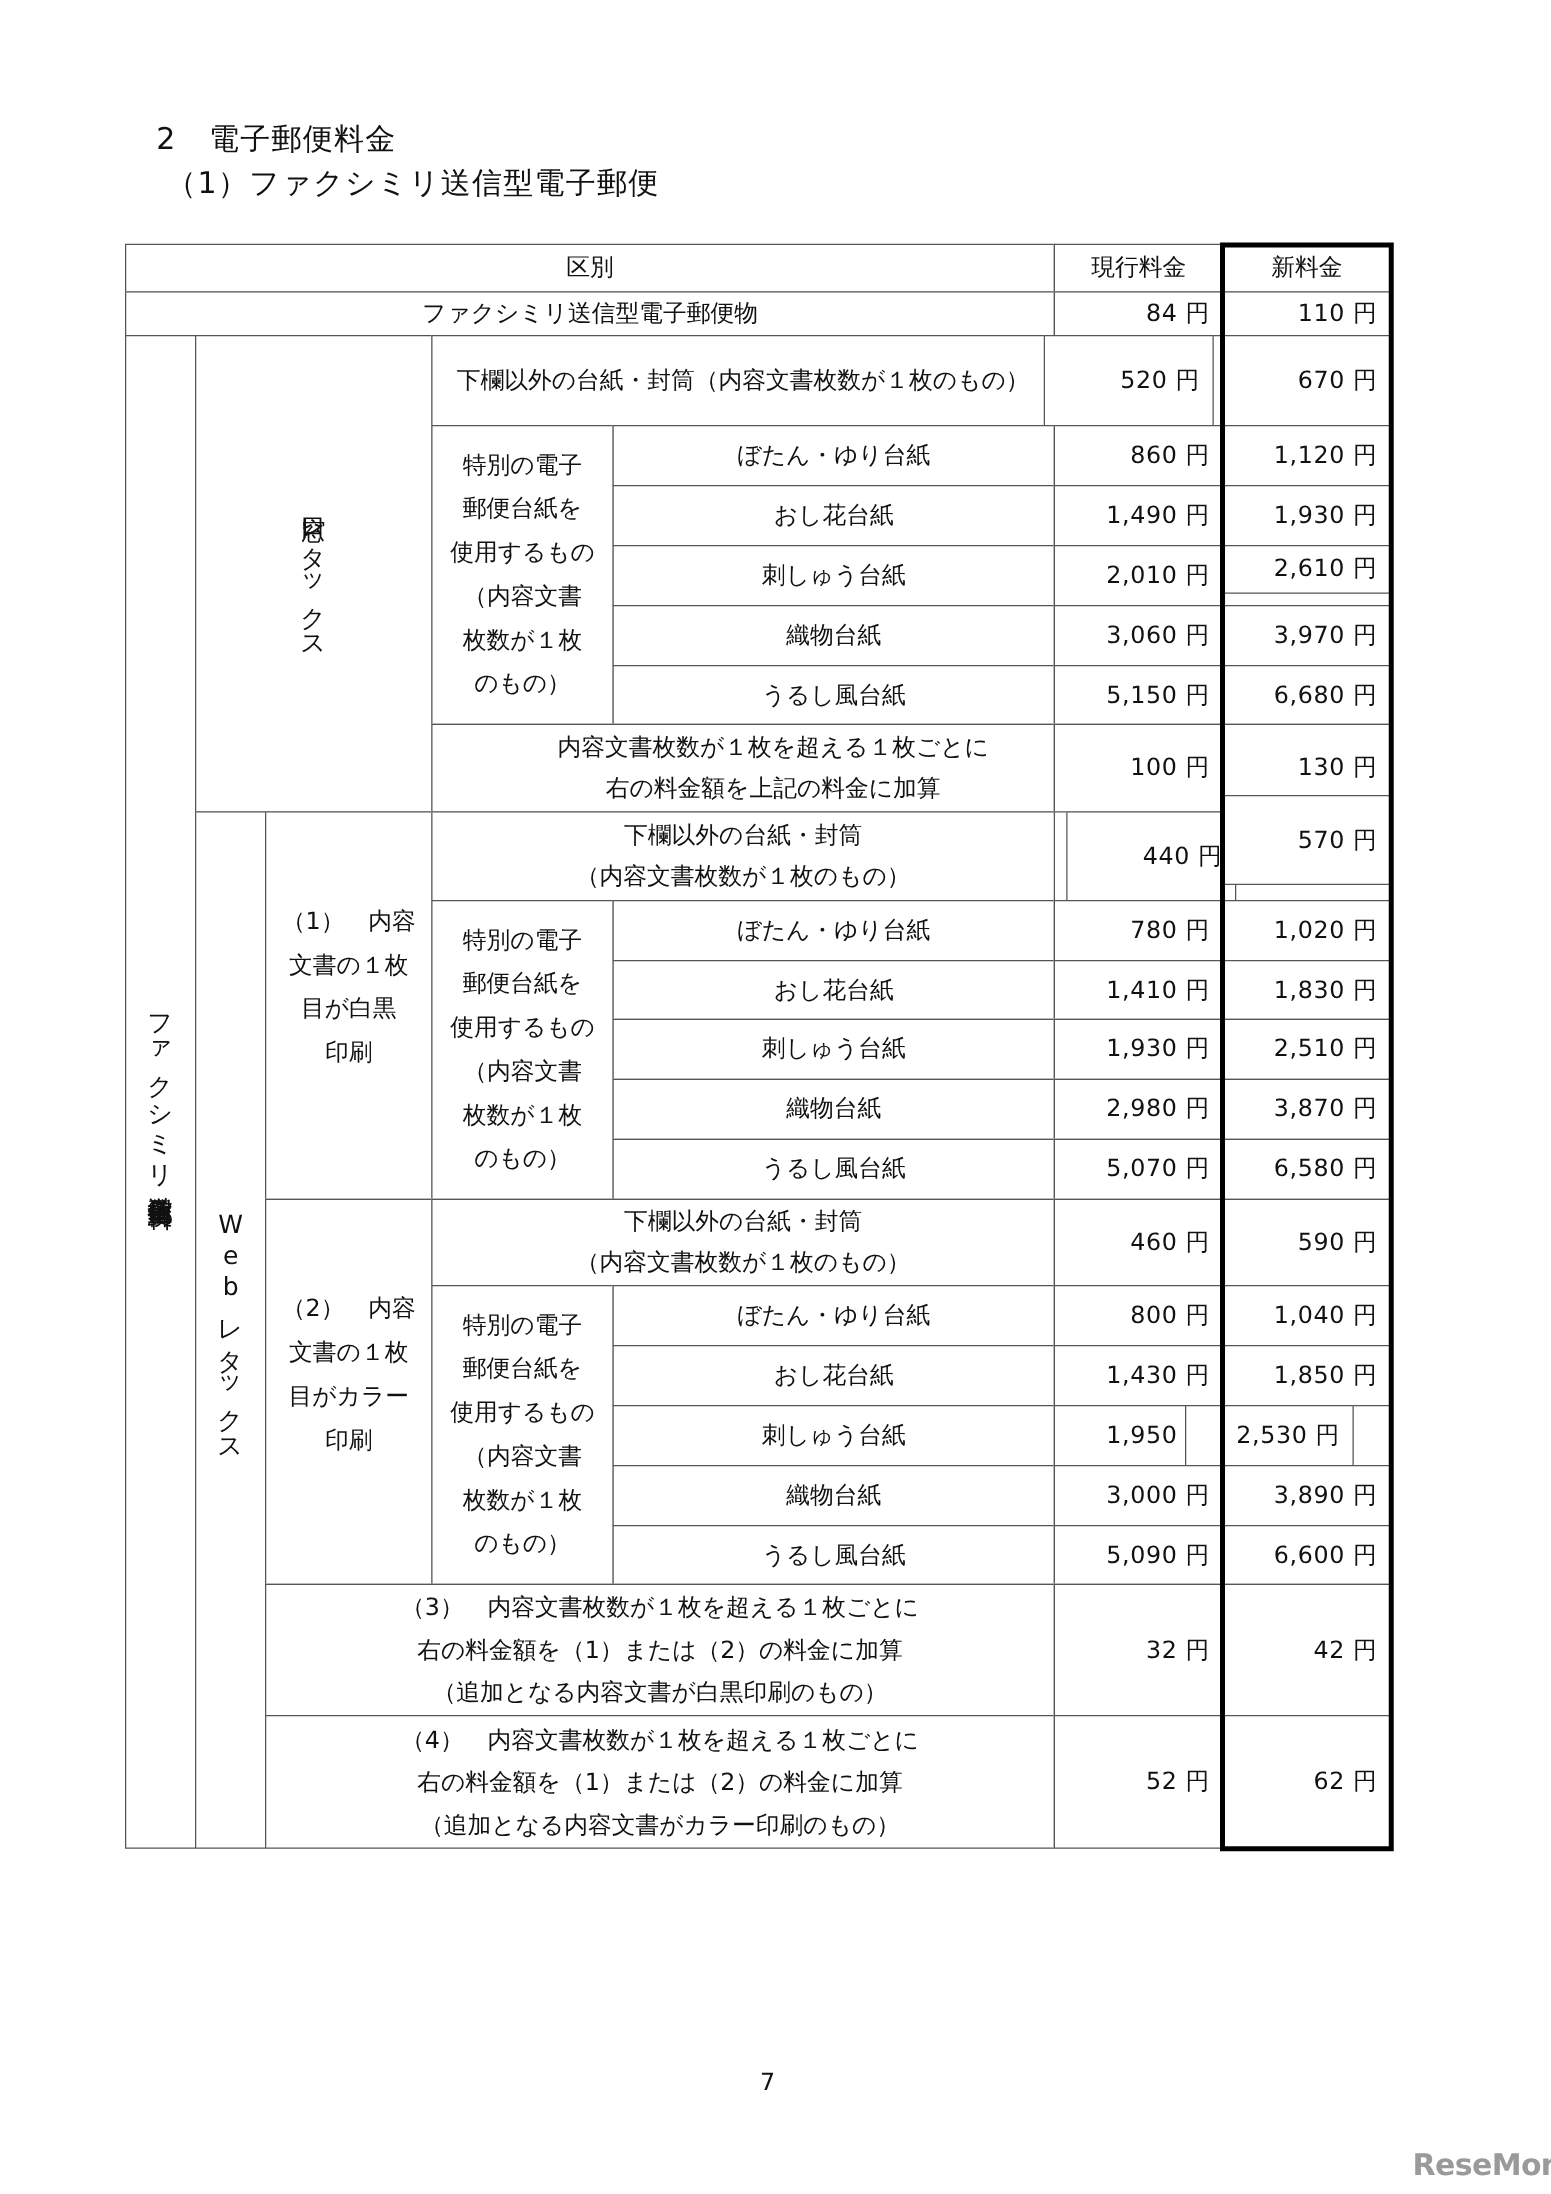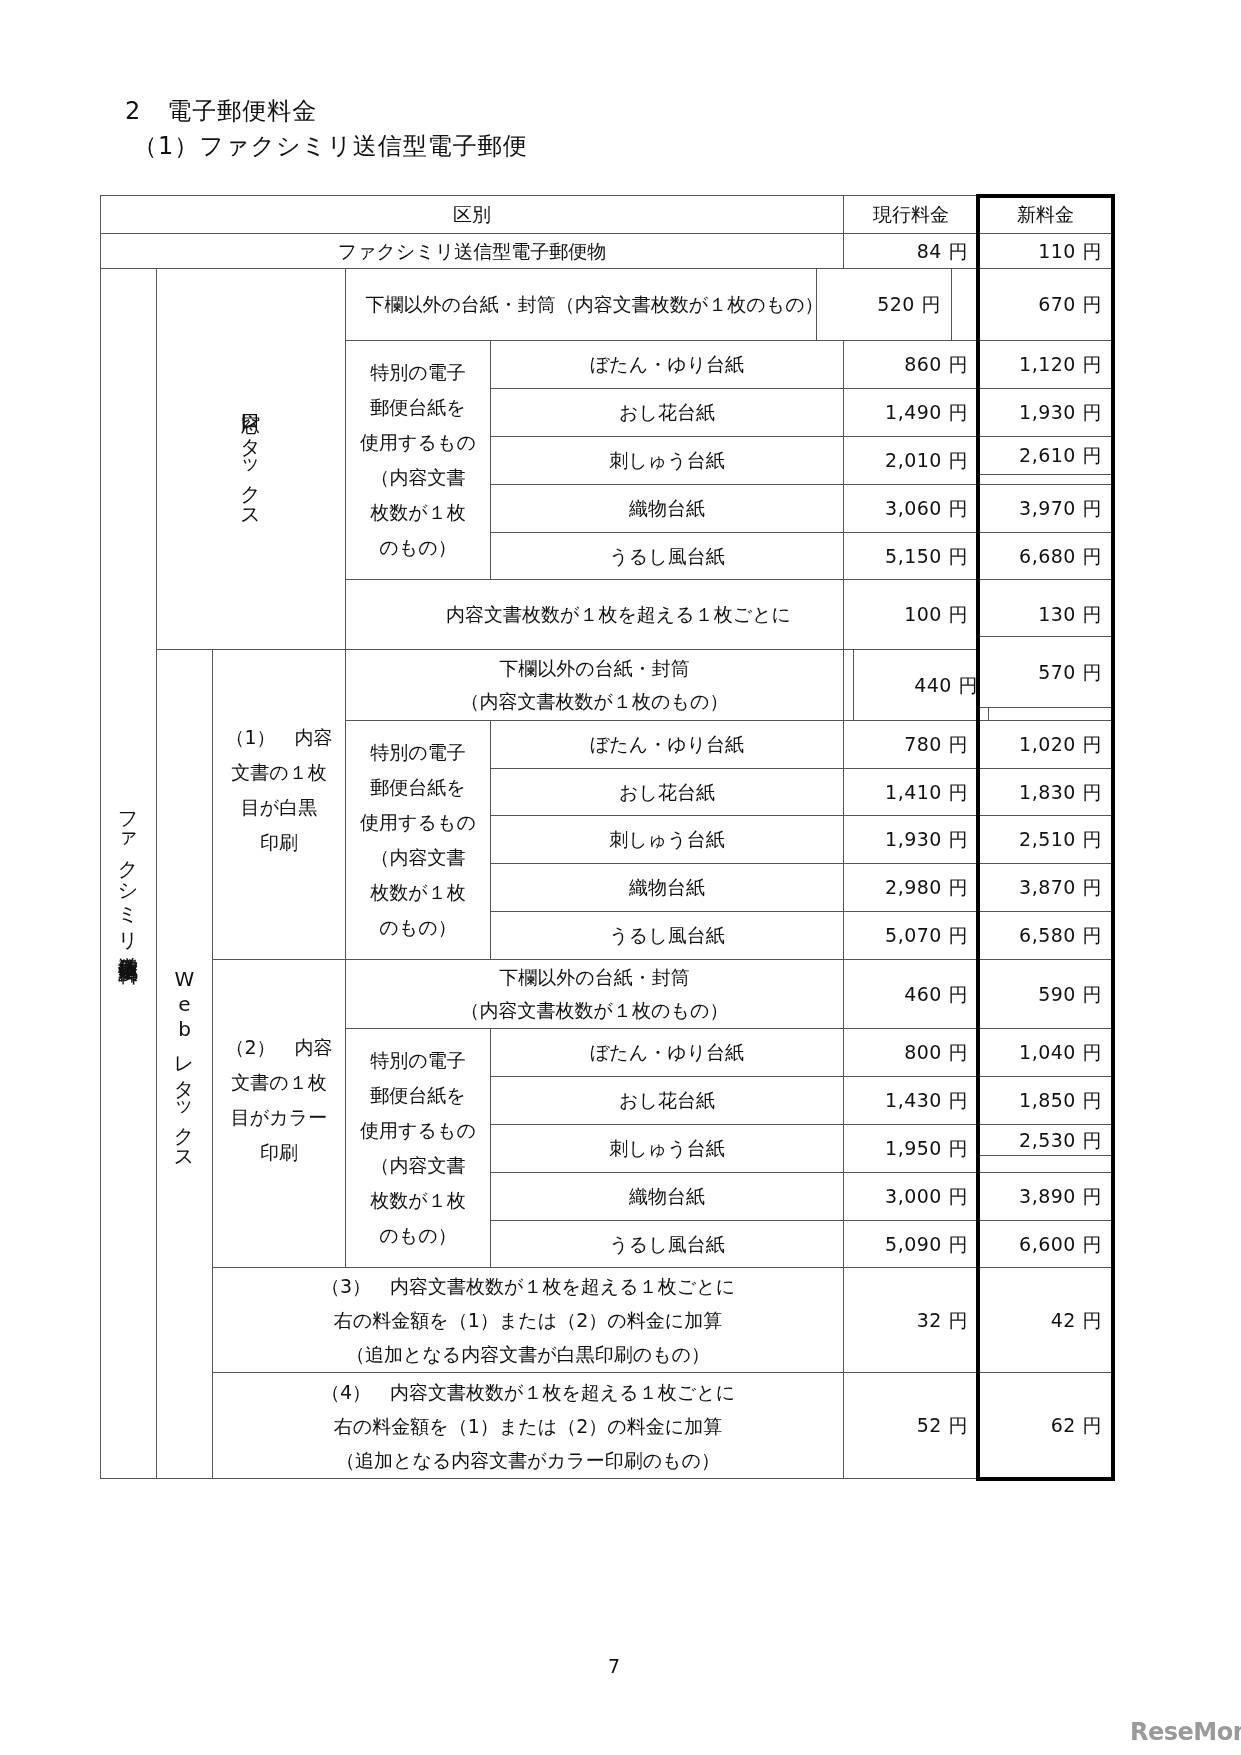--- a/index.html
+++ b/index.html
@@ -37,21 +37,21 @@
   <div class="cell num" style="left:978px;top:233px;width:135px;height:36px;">110 円</div>
 
   <div class="cell vert" style="left:100px;top:268px;width:57px;height:1211px;">ファクシミリ送信型電子郵便料</div>
 
   <div class="cell vert" style="left:156px;top:268px;width:190px;height:382px;">窓口レタックス</div>
 
   <div class="cell multi" style="left:345px;top:268px;width:499px;height:73px;line-height:33px;">
     <span>下欄以外の台紙・封筒</span>
     <span>（内容文書枚数が１枚のもの）</span>
   </div>
-  <div class="cell num" style="left:816px;top:268px;width:136px;height:73px;">520 円</div>
+  <div class="cell num" style="left:835px;top:268px;width:136px;height:73px;">520 円</div>
   <div class="cell num" style="left:978px;top:268px;width:135px;height:73px;">670 円</div>
 
   <div class="cell multi" style="left:345px;top:340px;width:146px;height:240px;flex-direction:column;">
     <span>特別の電子</span>
     <span>郵便台紙を</span>
     <span>使用するもの</span>
     <span>（内容文書</span>
     <span>枚数が１枚</span>
     <span>のもの）</span>
   </div>
@@ -72,20 +72,21 @@
   <div class="cell num" style="left:843px;top:484px;width:136px;height:49px;">3,060 円</div>
   <div class="cell num" style="left:978px;top:484px;width:135px;height:49px;">3,970 円</div>
 
   <div class="cell" style="left:490px;top:532px;width:354px;height:48px;">うるし風台紙</div>
   <div class="cell num" style="left:843px;top:532px;width:136px;height:48px;">5,150 円</div>
   <div class="cell num" style="left:978px;top:532px;width:135px;height:48px;">6,680 円</div>
 
   <div class="cell multi" style="left:345px;top:579px;width:499px;height:71px;line-height:33px;padding-left:48px;">
     <div>
       <span>内容文書枚数が１枚を超える１枚ごとに</span>
+      <span>右の料金額を上記の料金に加算</span>
     </div>
   </div>
   <div class="cell num" style="left:843px;top:579px;width:136px;height:71px;">100 円</div>
   <div class="cell num" style="left:978px;top:579px;width:135px;height:71px;">130 円</div>
 
   <div class="cell vert" style="left:156px;top:649px;width:57px;height:830px;">Webレタックス</div>
 
   <div class="cell multi" style="left:212px;top:649px;width:134px;height:311px;align-items:flex-start;padding-top:70px;">
     <div>
       <span>（1）　内容</span>
@@ -165,21 +166,21 @@
   <div class="cell" style="left:490px;top:1028px;width:354px;height:49px;">ぼたん・ゆり台紙</div>
   <div class="cell num" style="left:843px;top:1028px;width:136px;height:49px;">800 円</div>
   <div class="cell num" style="left:978px;top:1028px;width:135px;height:49px;">1,040 円</div>
 
   <div class="cell" style="left:490px;top:1076px;width:354px;height:49px;">おし花台紙</div>
   <div class="cell num" style="left:843px;top:1076px;width:136px;height:49px;">1,430 円</div>
   <div class="cell num" style="left:978px;top:1076px;width:135px;height:49px;">1,850 円</div>
 
   <div class="cell" style="left:490px;top:1124px;width:354px;height:49px;">刺しゅう台紙</div>
   <div class="cell num" style="left:843px;top:1124px;width:136px;height:49px;">1,950 円</div>
-  <div class="cell num" style="left:978px;top:1124px;width:135px;height:32px;">2,530 円</div>
+  <div class="cell num" style="left:948px;top:1124px;width:135px;height:49px;">2,530 円</div>
 
   <div class="cell" style="left:490px;top:1172px;width:354px;height:49px;">織物台紙</div>
   <div class="cell num" style="left:843px;top:1172px;width:136px;height:49px;">3,000 円</div>
   <div class="cell num" style="left:978px;top:1172px;width:135px;height:49px;">3,890 円</div>
 
   <div class="cell" style="left:490px;top:1220px;width:354px;height:48px;">うるし風台紙</div>
   <div class="cell num" style="left:843px;top:1220px;width:136px;height:48px;">5,090 円</div>
   <div class="cell num" style="left:978px;top:1220px;width:135px;height:48px;">6,600 円</div>
 
   <div class="cell multi" style="left:212px;top:1267px;width:632px;height:106px;line-height:34px;">

